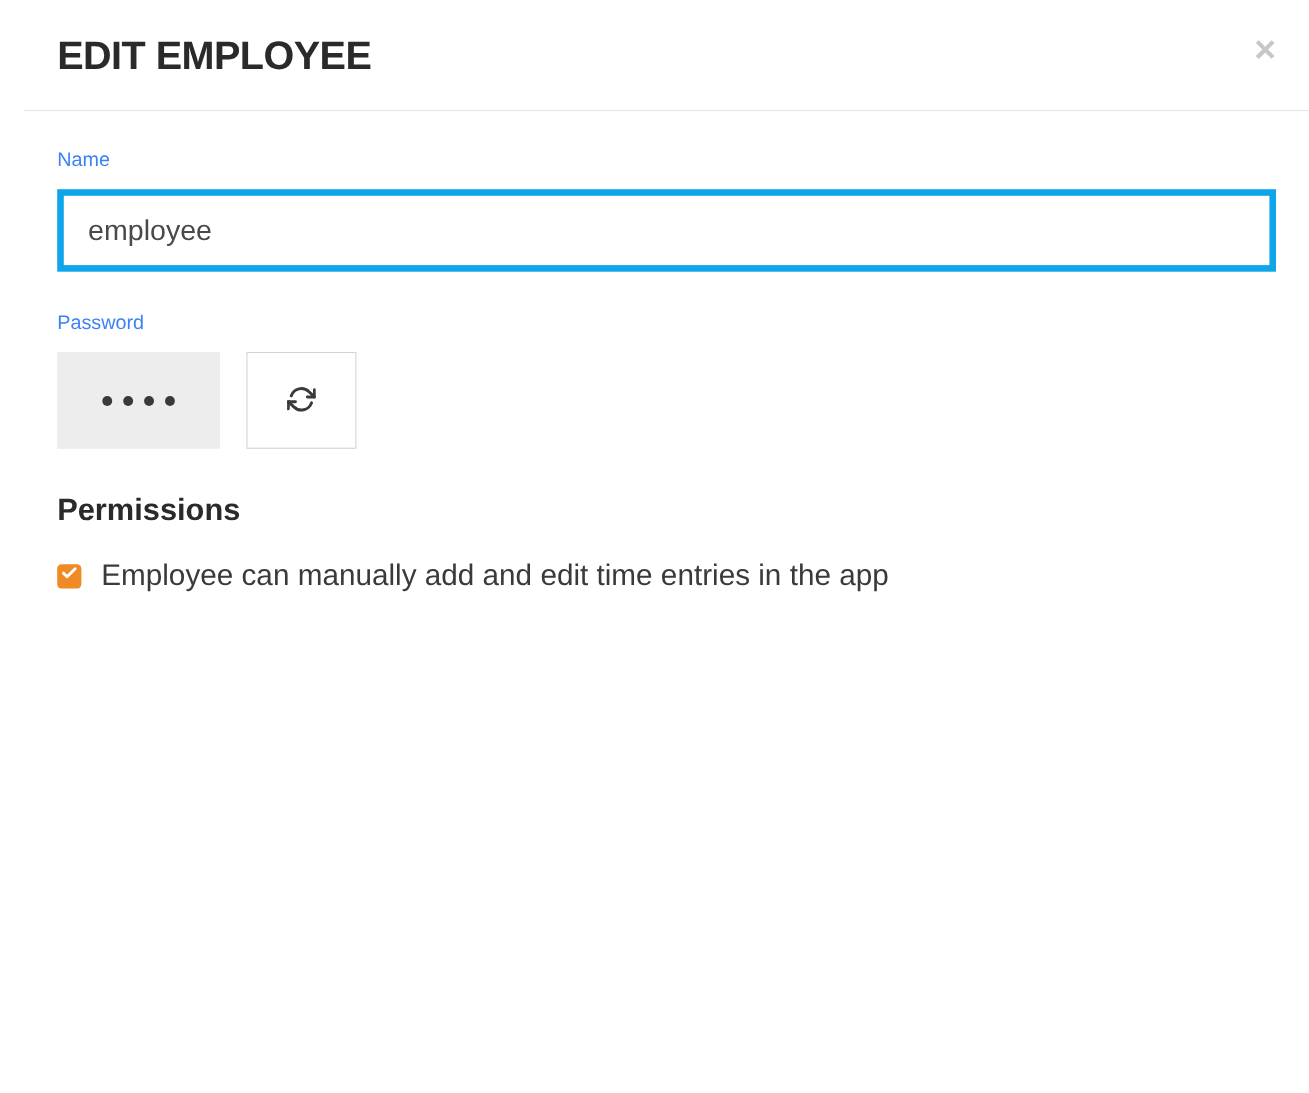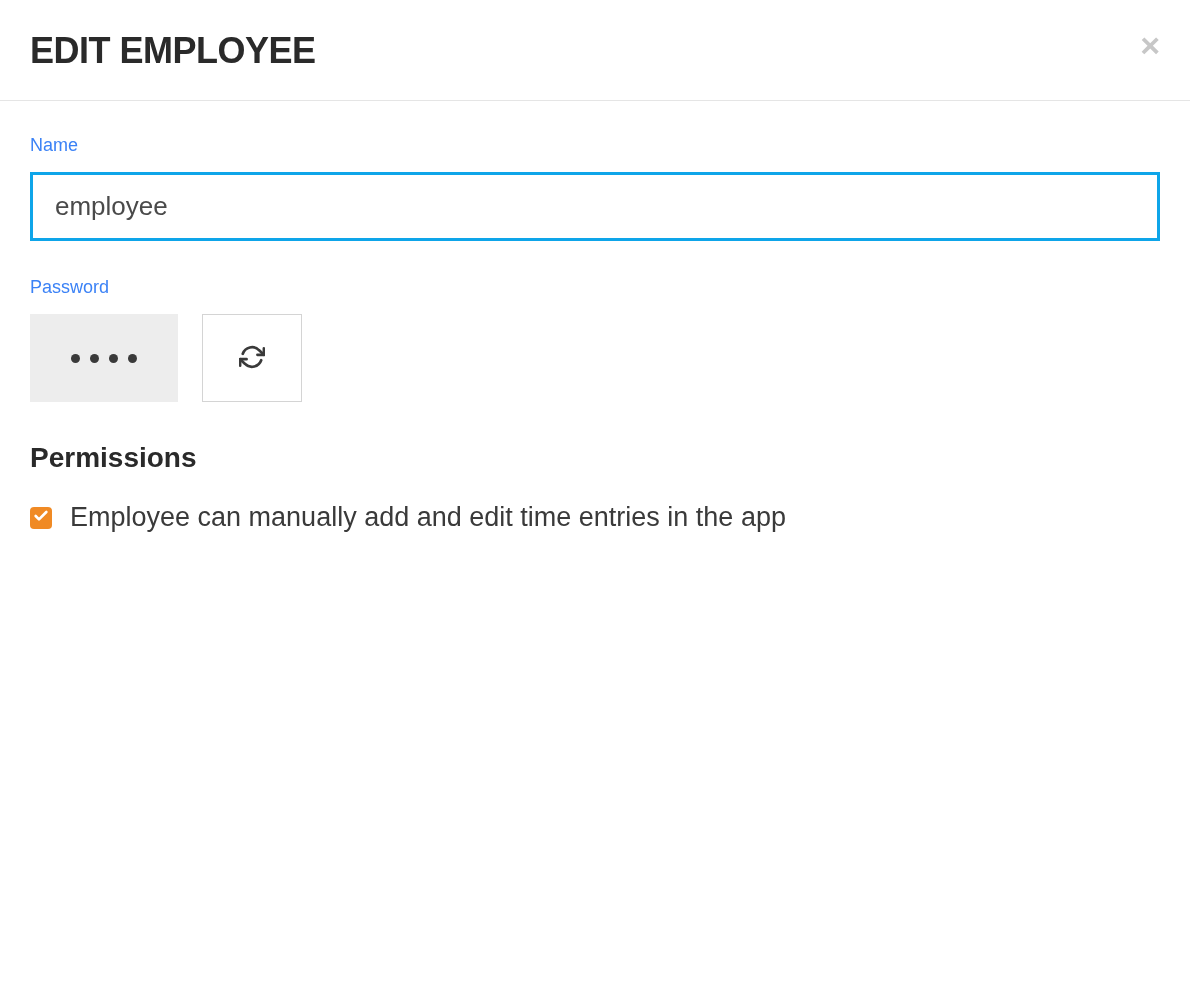--- a/index.html
+++ b/index.html
@@ -9,20 +9,21 @@
     }
     body {
       font-family: -apple-system, BlinkMacSystemFont, "Segoe UI", Helvetica, Arial, sans-serif;
       background: #fff;
       width: 1190px;
       height: 994px;
     }
     .modal {
       width: 100%;
       position: relative;
+      padding-left: 22px;
     }
     .modal-header {
       padding: 30px 30px 28px 30px;
       border-bottom: 1px solid #e5e5e5;
       position: relative;
     }
     .modal-title {
       font-size: 36px;
       font-weight: 900;
       color: #2a2a2a;
@@ -45,21 +46,21 @@
     .field-label {
       font-size: 18px;
       font-weight: 400;
       color: #3b82f6;
       margin-bottom: 16px;
     }
     .name-input {
       width: 100%;
       padding: 16px 22px;
       font-size: 26px;
-      border: 3px solid #0ea5e9;
+      border: 6px solid #0ea5e9;
       color: #4a4a4a;
       background: #fff;
       margin-bottom: 36px;
       font-family: inherit;
     }
     .password-row {
       display: flex;
       gap: 24px;
       margin-bottom: 40px;
     }

